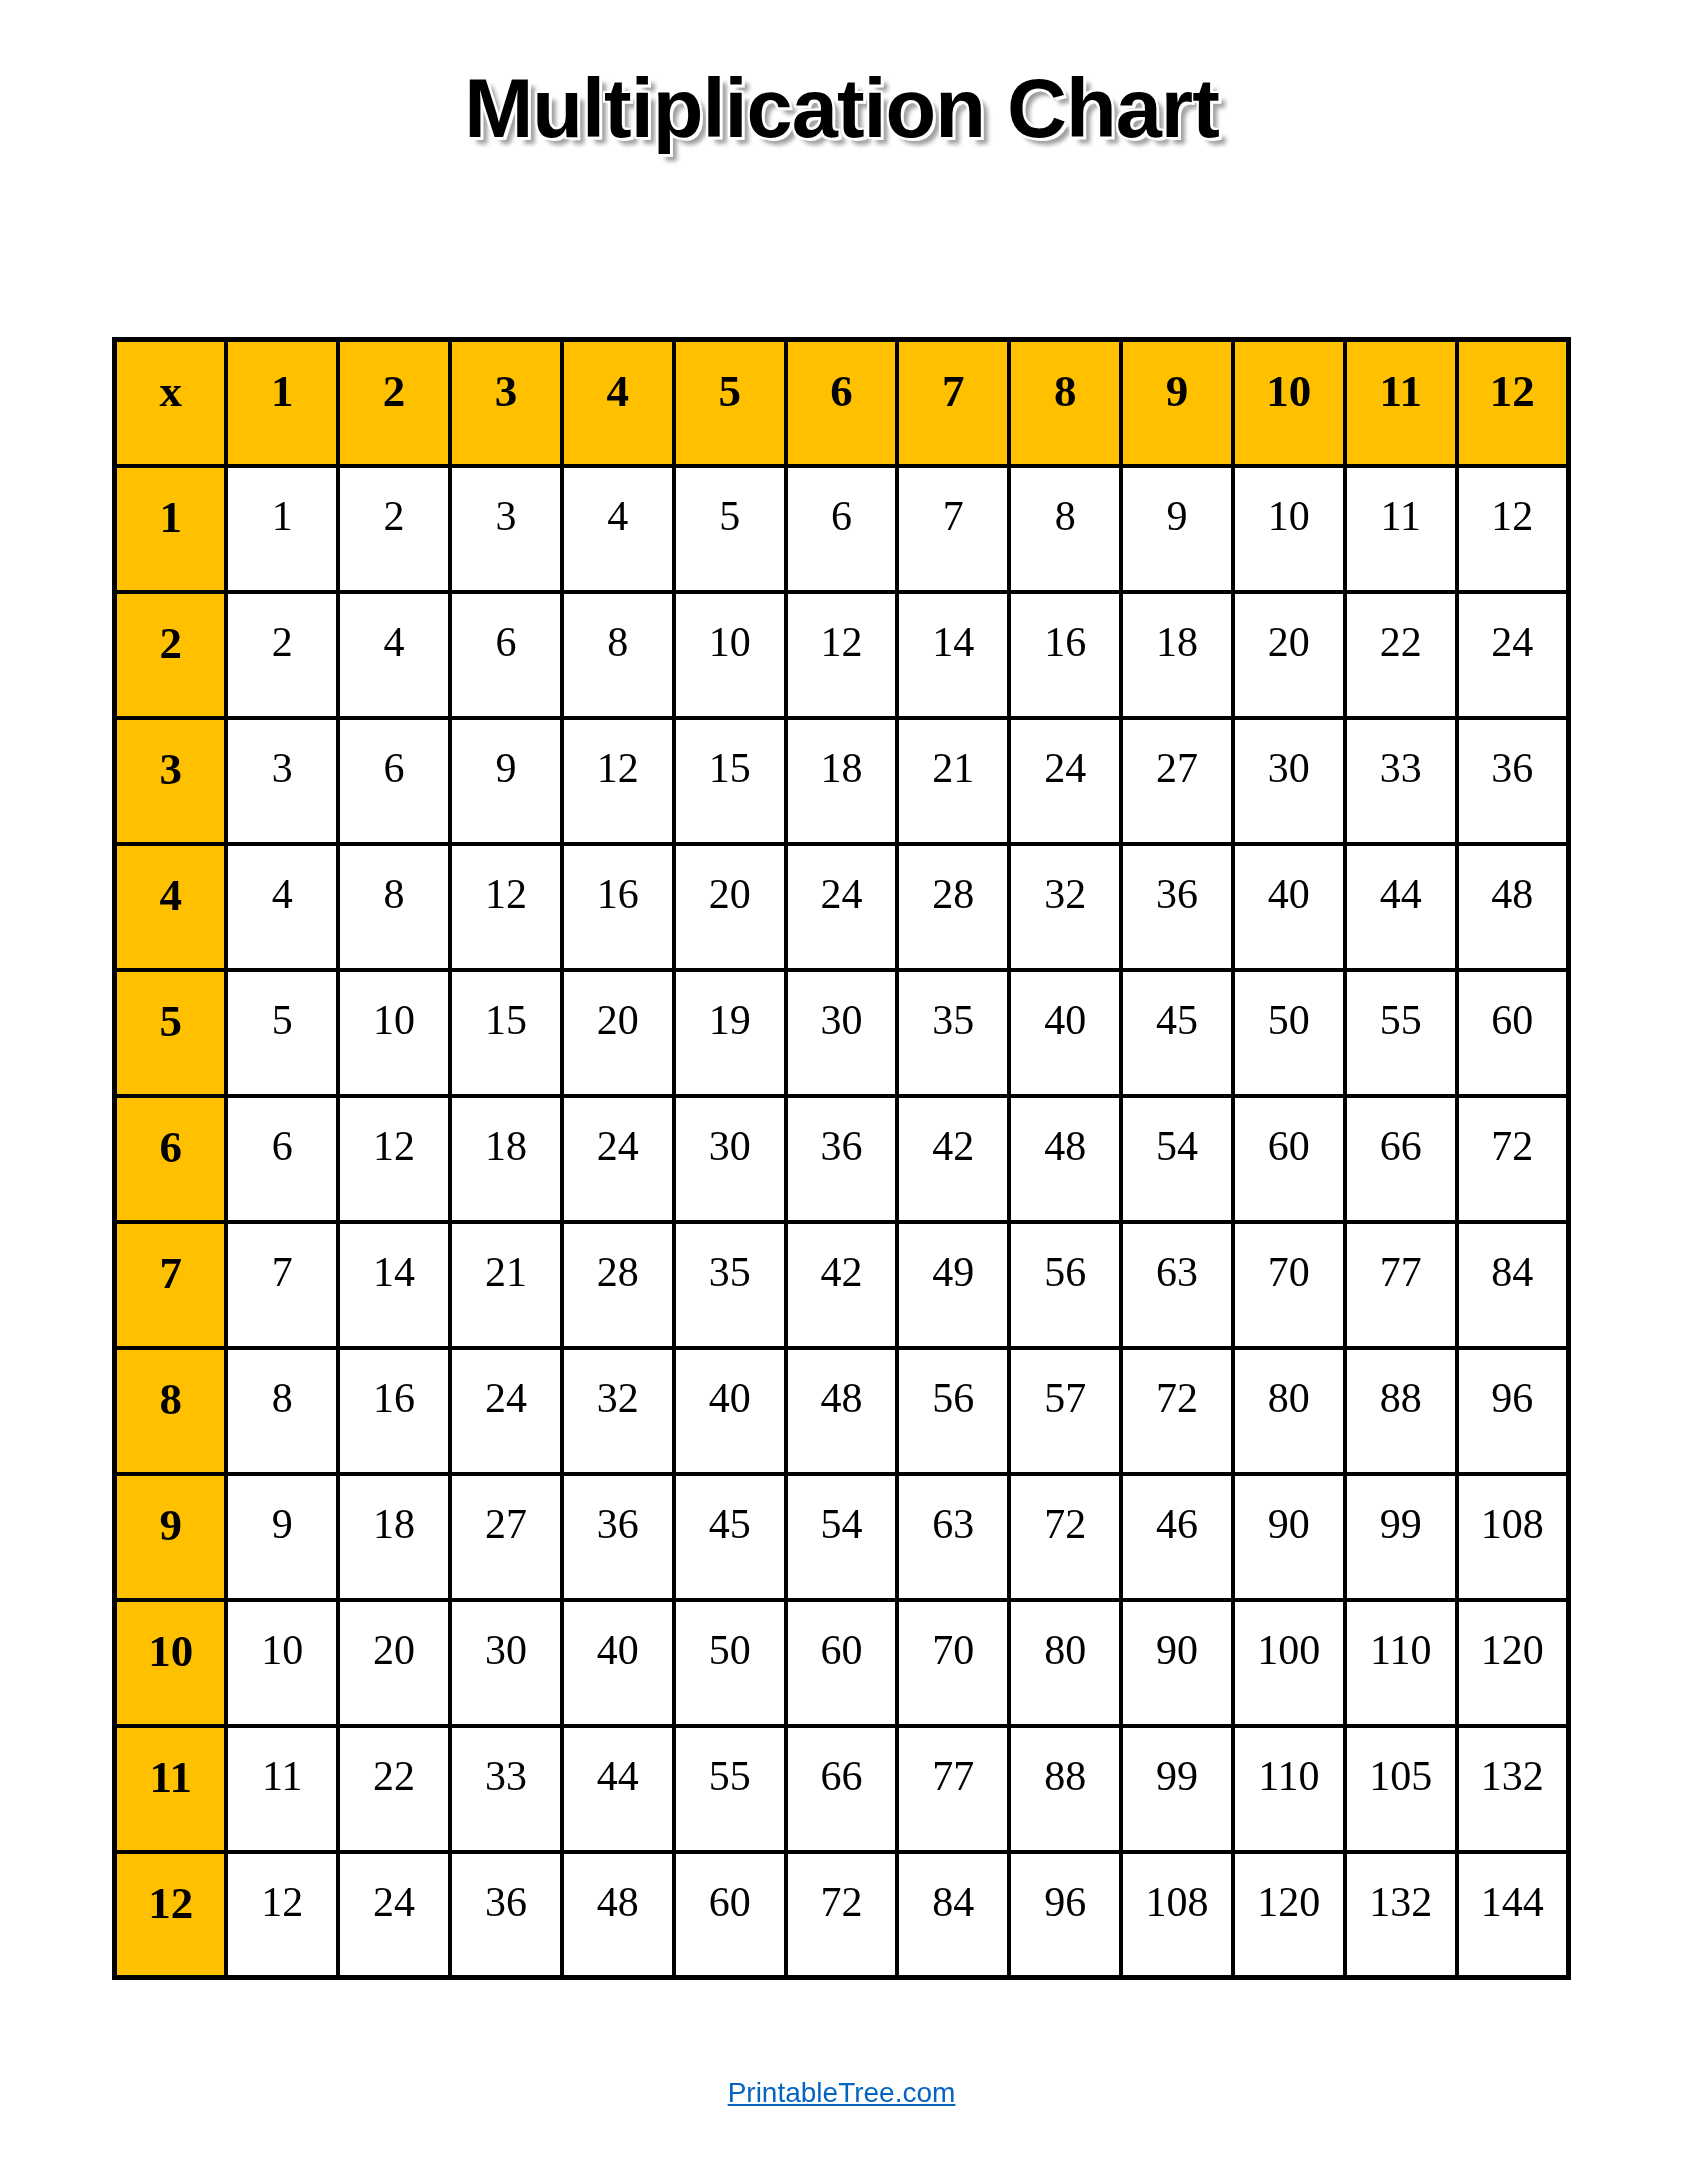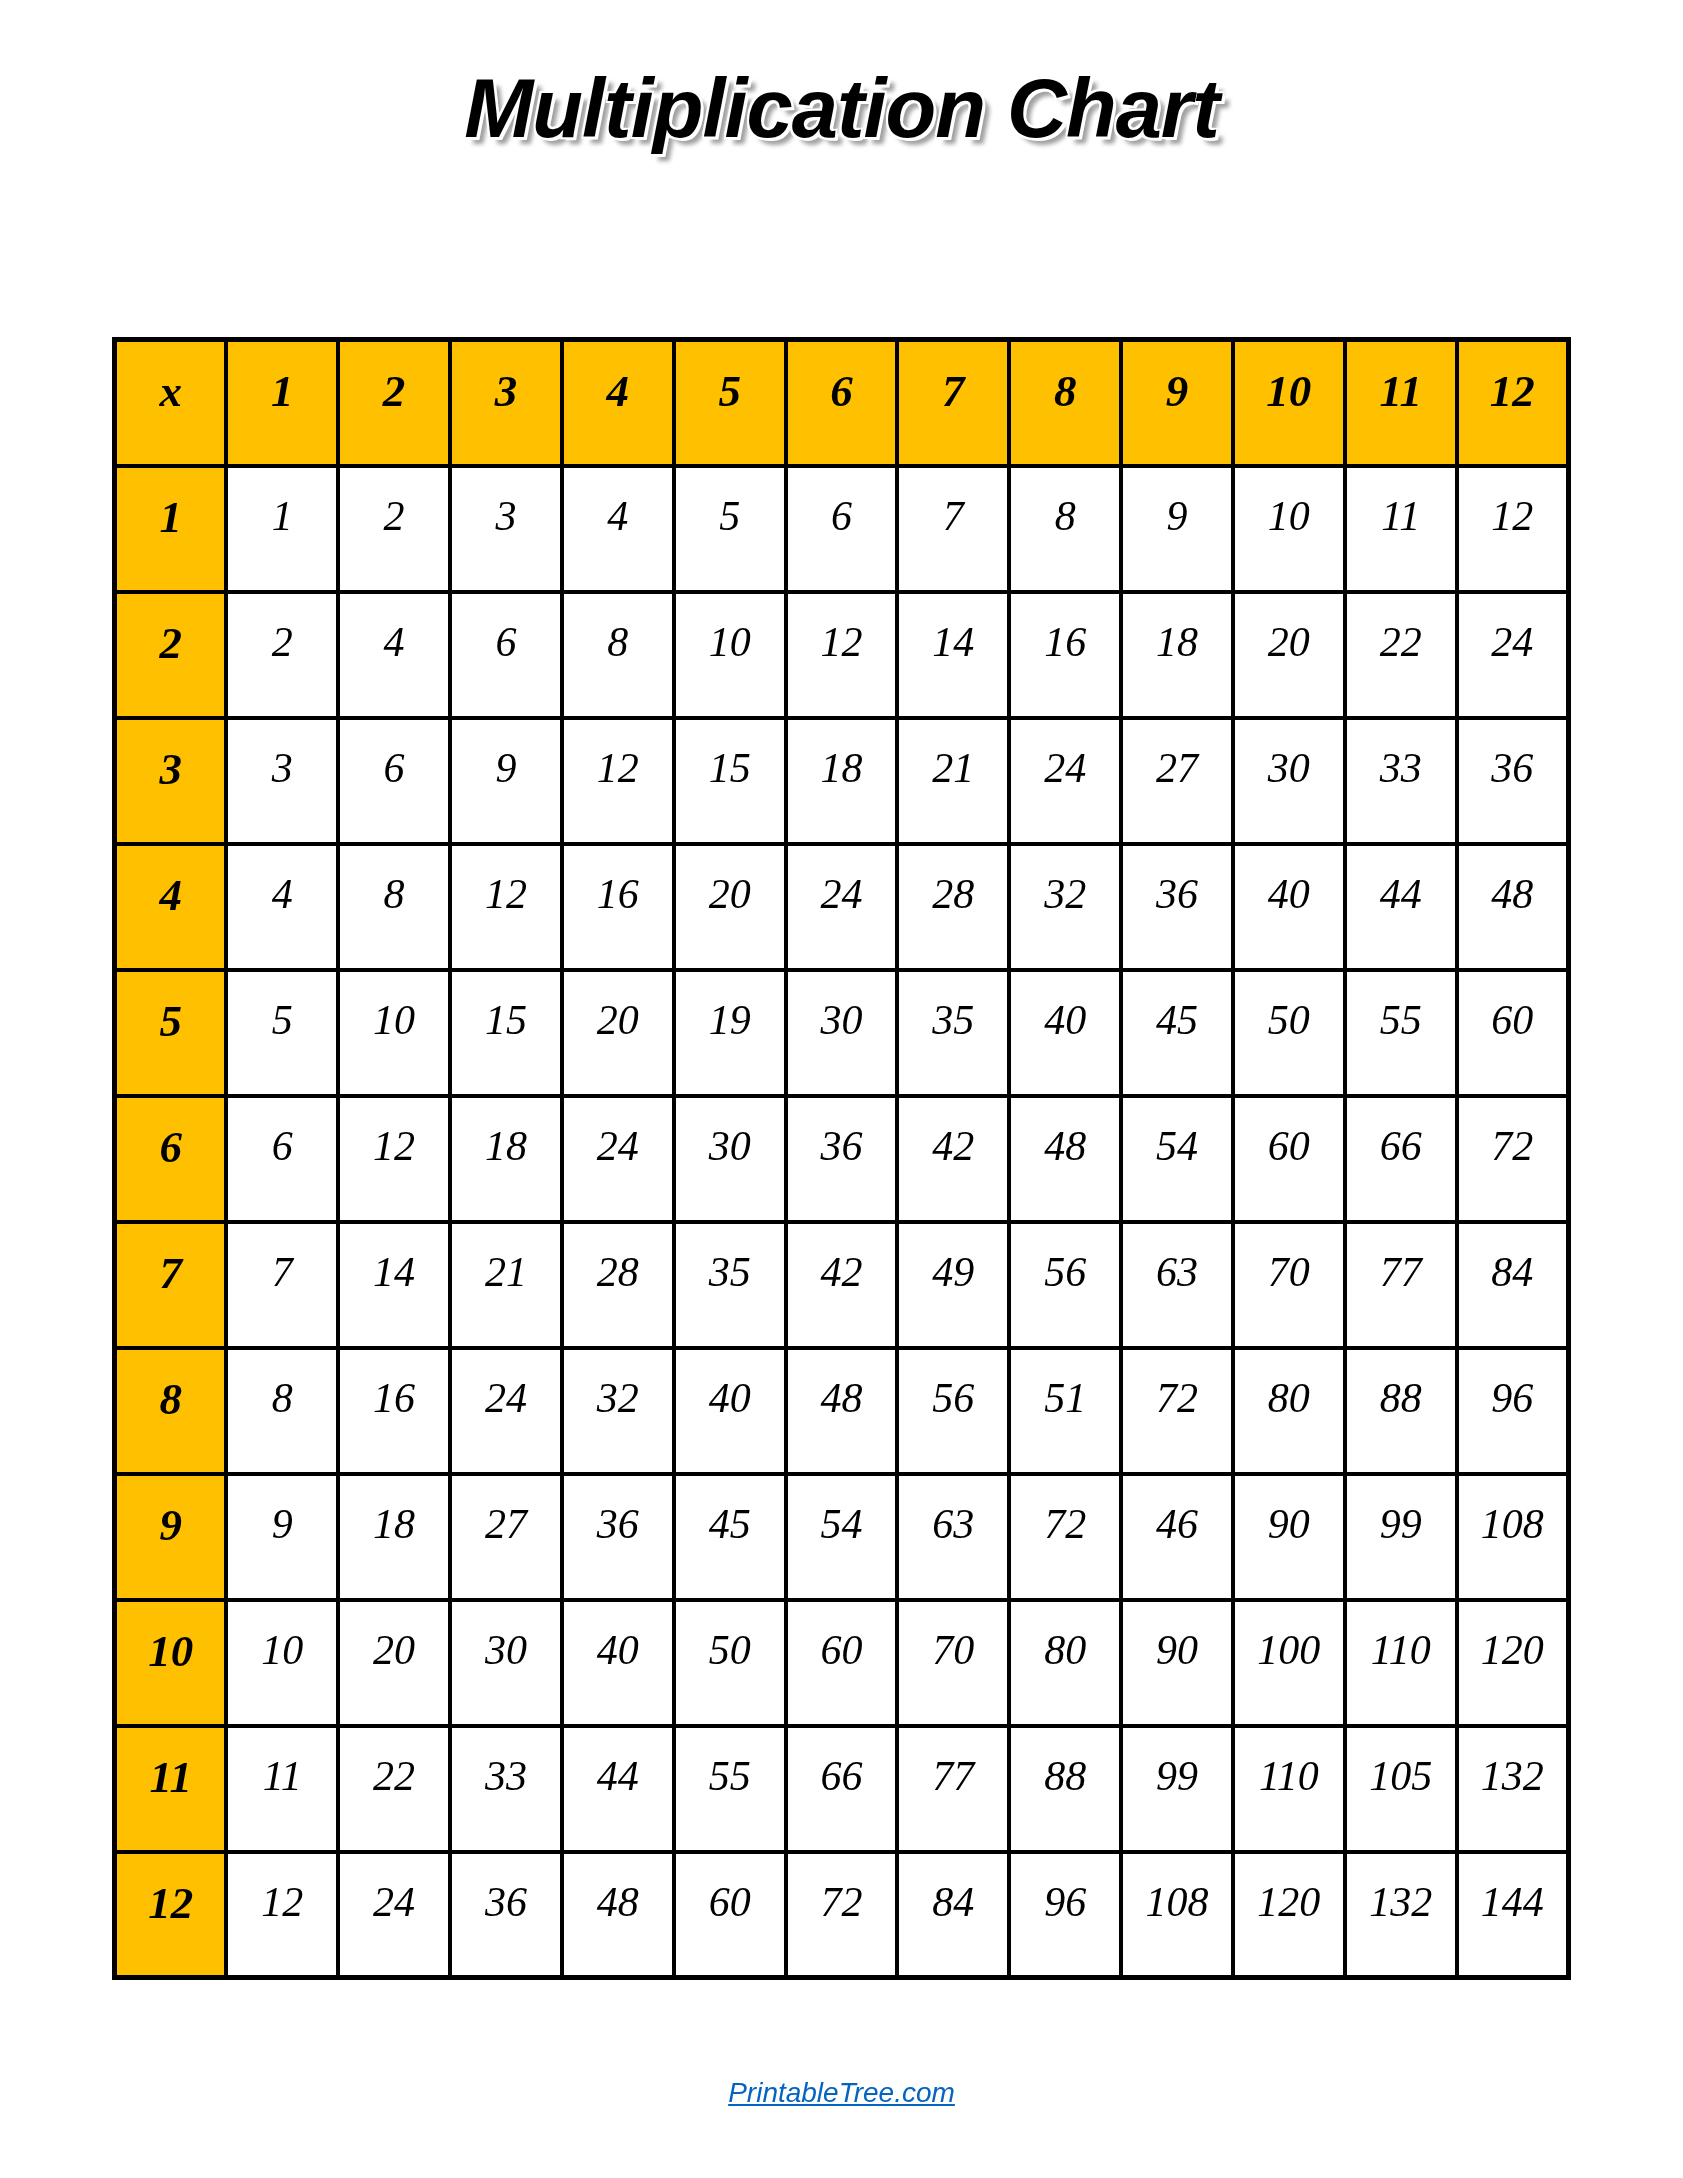--- a/index.html
+++ b/index.html
@@ -3,21 +3,20 @@
 <meta charset="utf-8">
 <style>
   html, body { margin: 0; padding: 0; }
   .page {
     position: relative;
     width: 1683px;
     height: 2178px;
     background: #ffffff;
     overflow: hidden;
     font-family: "Liberation Serif", serif;
-    font-style: italic;
   }
   .title {
     position: absolute;
     top: 61px;
     left: 0;
     width: 100%;
     text-align: center;
     font-family: "Liberation Sans", sans-serif;
     font-weight: bold;
     font-size: 83px;
@@ -208,21 +207,21 @@
         </tr>
         <tr>
           <th>8</th>
           <td>8</td>
           <td>16</td>
           <td>24</td>
           <td>32</td>
           <td>40</td>
           <td>48</td>
           <td>56</td>
-          <td>51</td>
+          <td>57</td>
           <td>72</td>
           <td>80</td>
           <td>88</td>
           <td>96</td>
         </tr>
         <tr>
           <th>9</th>
           <td>9</td>
           <td>18</td>
           <td>27</td>

